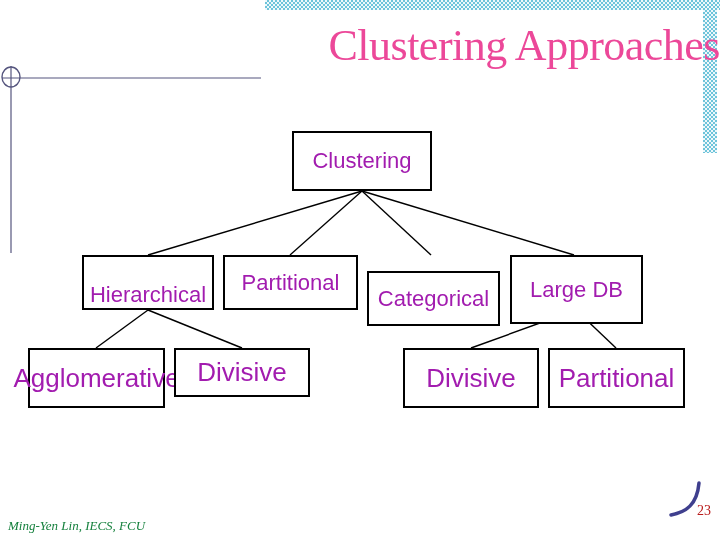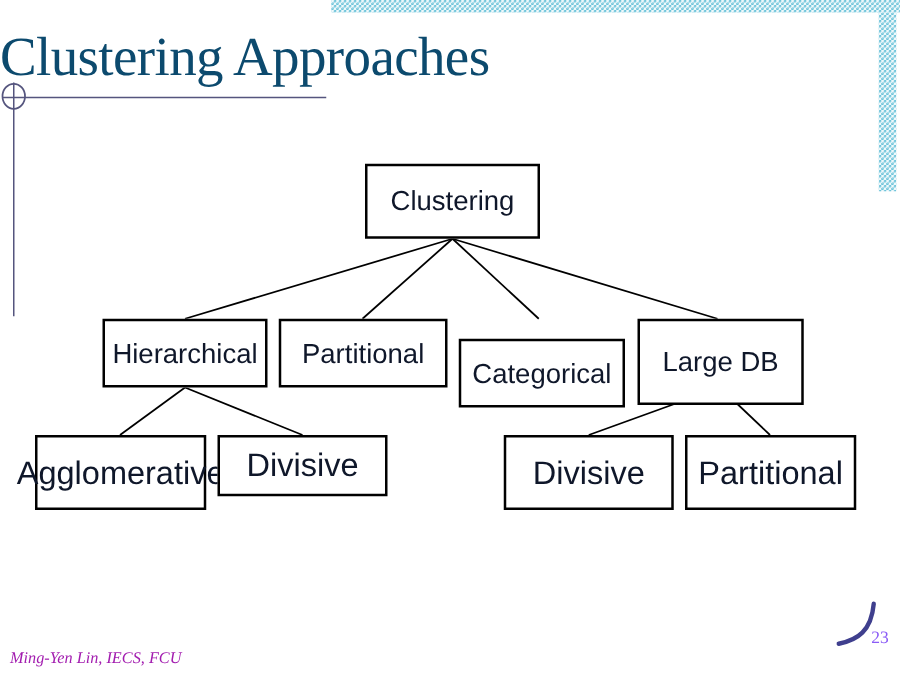--- a/index.html
+++ b/index.html
@@ -22,74 +22,74 @@
     background-size:4px 4px;
     background-position:0 0,2px 2px;
   }
   #top-bar{ left:265px; top:0; width:455px; height:10px; }
   #right-bar{ left:703px; top:10px; width:14px; height:143px; }
 
   
   .title{
     position:absolute;
     left:0; right:0; top:20px;
-    text-align:left;
+    text-align:right;
     font-family:"Liberation Serif", serif;
     font-size:44px;
     font-weight:400;
-    color:#0c4a6e;
+    color:#ec4899;
     letter-spacing:-0.5px;
     white-space:nowrap;
   }
 
   
   svg.layer{ position:absolute; left:0; top:0; width:720px; height:540px; pointer-events:none; }
 
   
   .node{
     position:absolute;
     background:#ffffff;
     border:2px solid #000000;
     display:flex;
     align-items:center;
     justify-content:center;
     font-family:"Liberation Sans", sans-serif;
-    color:#0f172a;
+    color:#a21caf;
     white-space:nowrap;
   }
   .lvl1{ font-size:22px; }
   .lvl2{ font-size:22px; }
   .lvl3{ font-size:26px; }
 
   #node-clustering   { left:292px; top:131px; width:140px; height:60px; }
-  #node-hierarchical { left:82px;  top:255px; width:132px; height:55px; }
+  #node-hierarchical { left:82px;  top:255px; width:132px; height:55px;align-items:flex-end; }
   #node-partitional  { left:223px; top:255px; width:135px; height:55px; }
   #node-categorical  { left:367px; top:271px; width:133px; height:55px; }
   #node-largedb      { left:510px; top:255px; width:133px; height:69px; }
   #node-agglomerative{ left:28px;  top:348px; width:137px; height:60px; }
   #node-divisive     { left:174px; top:348px; width:136px; height:49px; }
   #node-sampling     { left:403px; top:348px; width:136px; height:60px; }
   #node-compression  { left:548px; top:348px; width:137px; height:60px; }
 
   
   .footer-credit{
     position:absolute;
     left:8px; top:518px;
     font-family:"Liberation Serif", serif;
     font-style:italic;
     font-size:13px;
-    color:#a21caf;
+    color:#15803d;
     white-space:nowrap;
   }
   .page-number{
     position:absolute;
     left:697px; top:503px;
     font-family:"Liberation Serif", serif;
     font-size:14px;
-    color:#8b5cf6;
+    color:#b91c1c;
   }
 </style>
 </head>
 <body>
 
 <div id="top-bar" class="accent"></div>
 <div id="right-bar" class="accent"></div>
 
 <svg class="layer">
   <line x1="2" y1="78" x2="261" y2="78" stroke="#55557e" stroke-width="1.2"></line>

